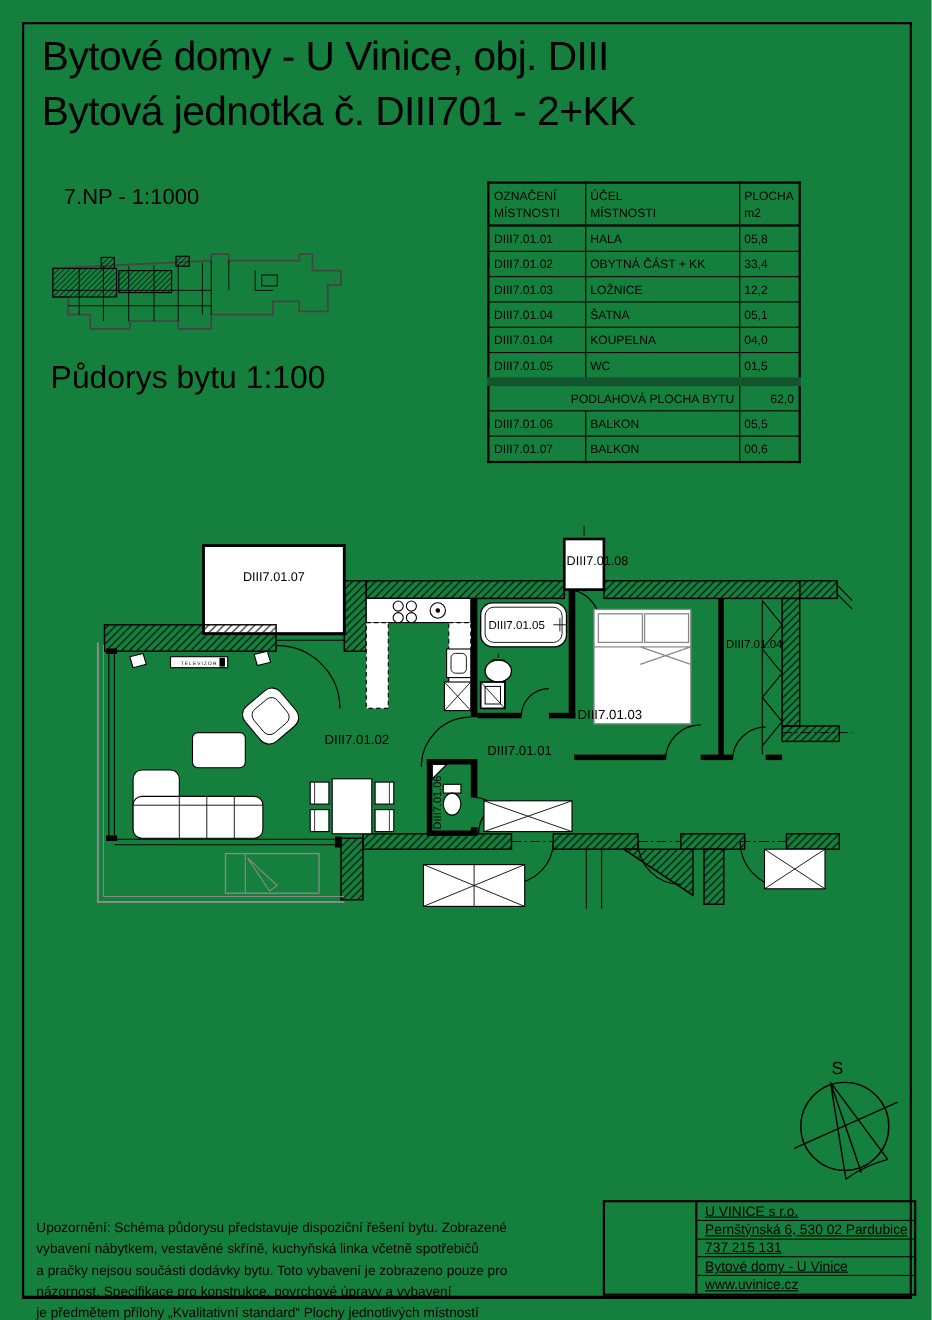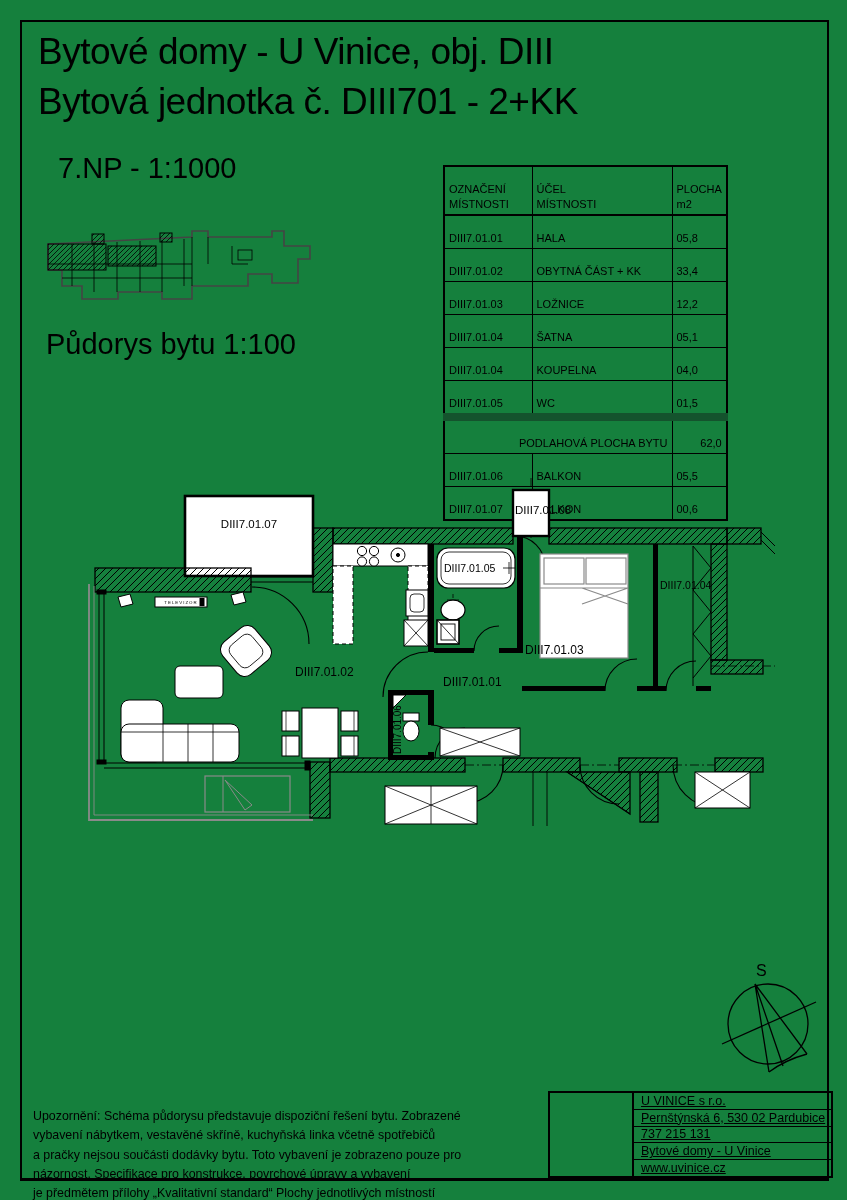--- a/index.html
+++ b/index.html
@@ -1,28 +1,28 @@
 <!DOCTYPE html>
 <html><head>
 <meta charset="utf-8">
 <style>
   html,body{margin:0;padding:0;background:#fff;}
   .page{position:relative;width:847px;height:1200px;background:#15803d;overflow:hidden;
         font-family:"Liberation Sans",sans-serif;color:#000;}
   .frame{position:absolute;left:20px;top:20px;width:805px;height:1156px;
          border:2px solid #000;border-bottom-width:3px;}
   .title{position:absolute;left:38px;top:27px;font-size:37px;line-height:50px;letter-spacing:-0.5px;white-space:nowrap;}
-  .sub1{position:absolute;left:58px;top:152px;font-size:29px;white-space:nowrap;text-align:right;}
+  .sub1{position:absolute;left:58px;top:168px;font-size:20px;white-space:nowrap;text-align:right;}
   .sub2{position:absolute;left:46px;top:328px;font-size:29px;white-space:nowrap;}
   .miniplan{position:absolute;left:42px;top:206px;}
   .plan{position:absolute;left:85px;top:470px;}
   .compass{position:absolute;left:710px;top:958px;}
   table.room{position:absolute;left:443px;top:165px;border-collapse:collapse;font-size:11px;
              border:2px solid #000;table-layout:fixed;}
-  table.room td{border:1px solid #000;padding:15px 4px 2px 4px;vertical-align:top;line-height:15px;
+  table.room td{border:1px solid #000;padding:5px 4px 2px 4px;vertical-align:top;line-height:15px;
                 white-space:nowrap;overflow:hidden;}
   table.room tr.hdr td{border-bottom:2px solid #000;}
   table.room tr.sum td{border-top:8px solid #14532d;text-align:right;}
   .disclaimer{position:absolute;left:33px;top:1079px;width:430px;font-size:12.4px;line-height:19.3px;margin-top:28px;}
   .footerbox{position:absolute;left:548px;top:1091px;width:281px;height:83px;
              border:2px solid #000;display:flex;}
   .f-left{width:82px;border-right:2px solid #000;}
   .f-right{flex:1;display:flex;flex-direction:column;text-decoration:underline;}
   .f-row{flex:1;border-bottom:1.5px solid #000;display:flex;align-items:center;
          padding-left:7px;font-size:12.5px;white-space:nowrap;}

